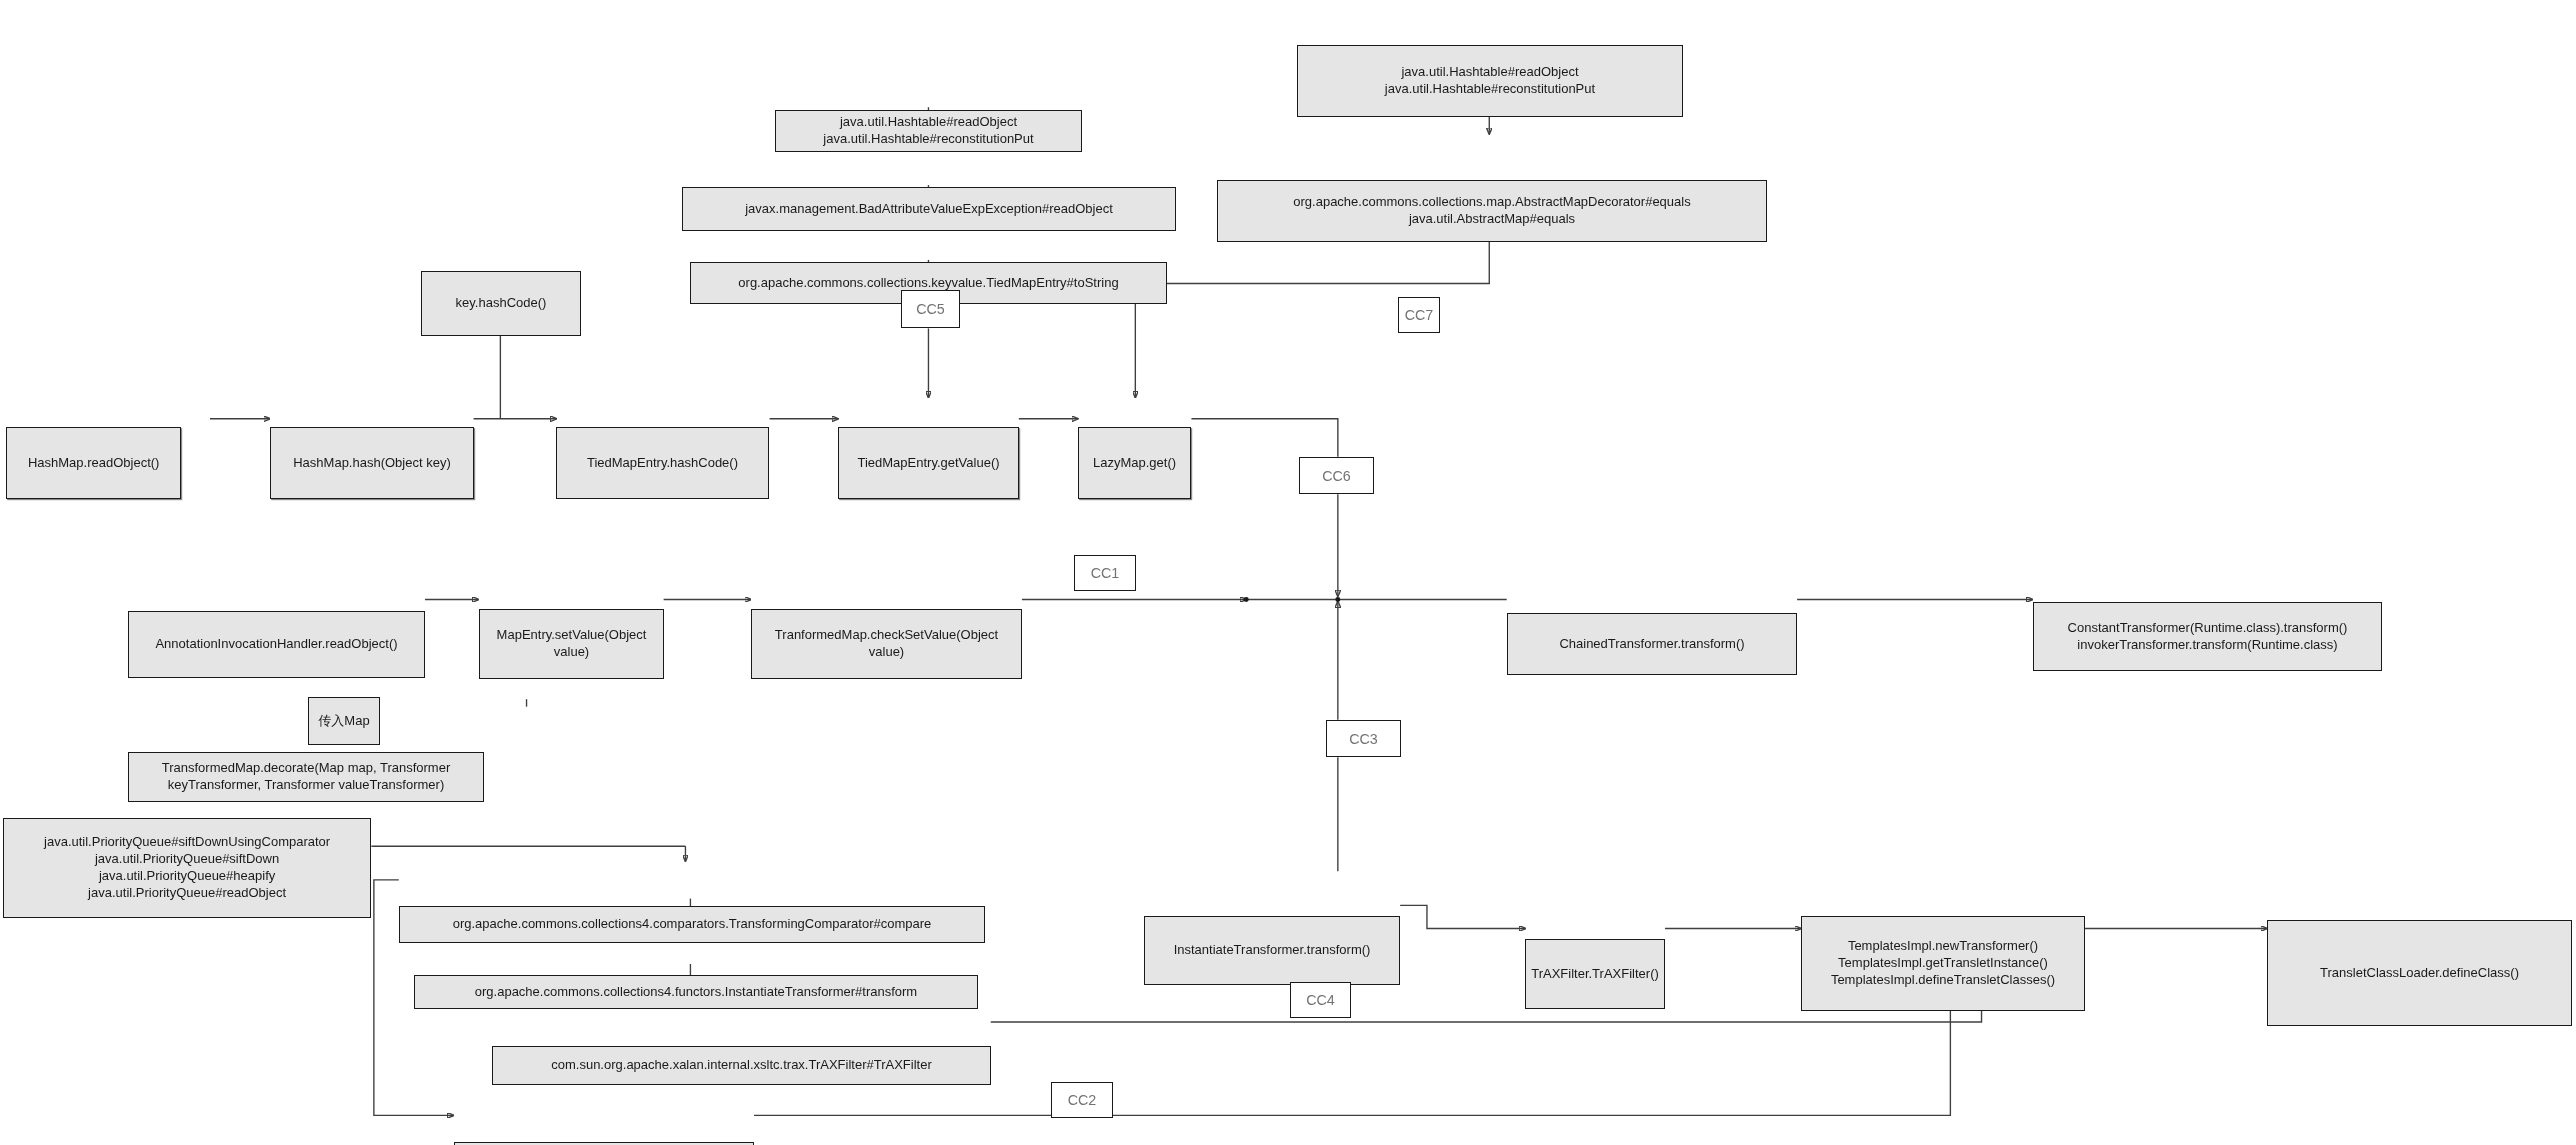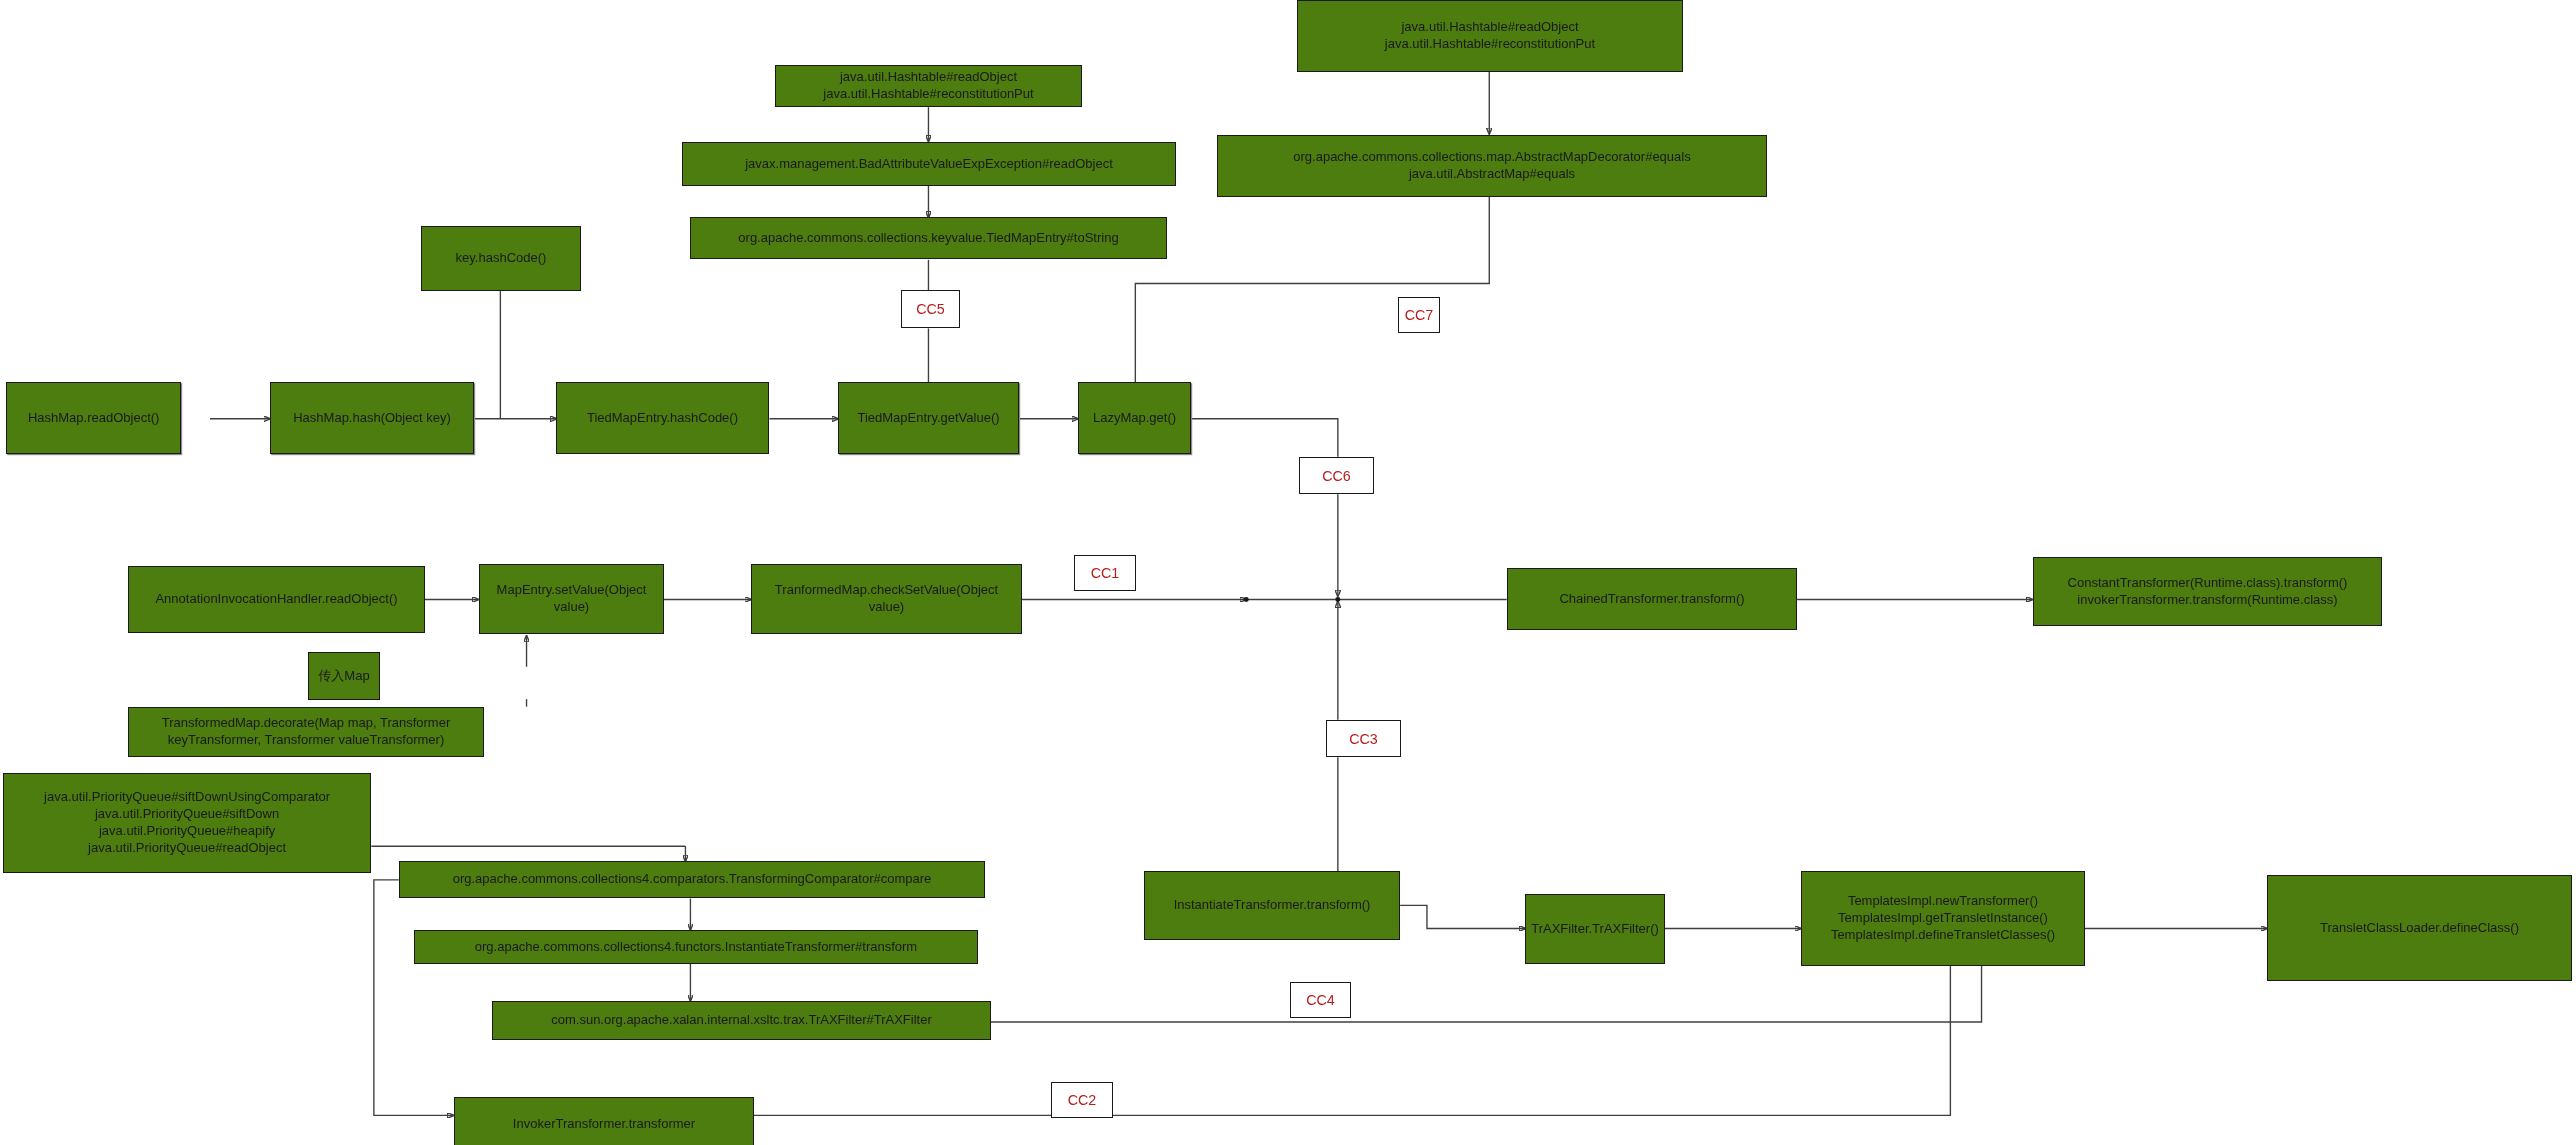--- a/index.html
+++ b/index.html
@@ -2,39 +2,40 @@
 <html style="font-size:10px"><head>
 <meta charset="utf-8">
 <style>
   html,body{margin:0;padding:0;background:#ffffff;}
   body{font-family:"Liberation Sans","DejaVu Sans",sans-serif;}
   #canvas{position:relative;width:2576px;height:1146px;background:#ffffff;overflow:hidden;}
   .node{
     position:absolute;
     box-sizing:border-box;
     border:1.2px solid #1a1a1a;
-    background:#4d7c0f;
+    background:#e5e5e5;
     color:#1a1a1a;
     display:flex;
     align-items:center;
     justify-content:center;
     text-align:center;
     line-height:1.30;
     padding:1.2px 3.7px;
     white-space:pre-line;
     font-size:13px;
     z-index:5;
+    margin-top:45px;
   }
   .node.shadow{ box-shadow:1.2px 1.2px 0 0 #8a8a8a; }
   .cc{
     position:absolute;
     box-sizing:border-box;
     border:1.2px solid #1a1a1a;
     background:#ffffff;
-    color:#b91c1c;
+    color:#737373;
     display:flex;
     align-items:center;
     justify-content:center;
     text-align:center;
     font-size:14.3px;
     z-index:8;
   }
   svg.wires{position:absolute;left:0;top:0;width:2576px;height:1146px;z-index:1;overflow:visible;}
   svg.wires path,svg.wires line{fill:none;stroke:#3f3f3f;stroke-width:2.2;}
   .dot{fill:#1a1a1a;stroke:none;}

